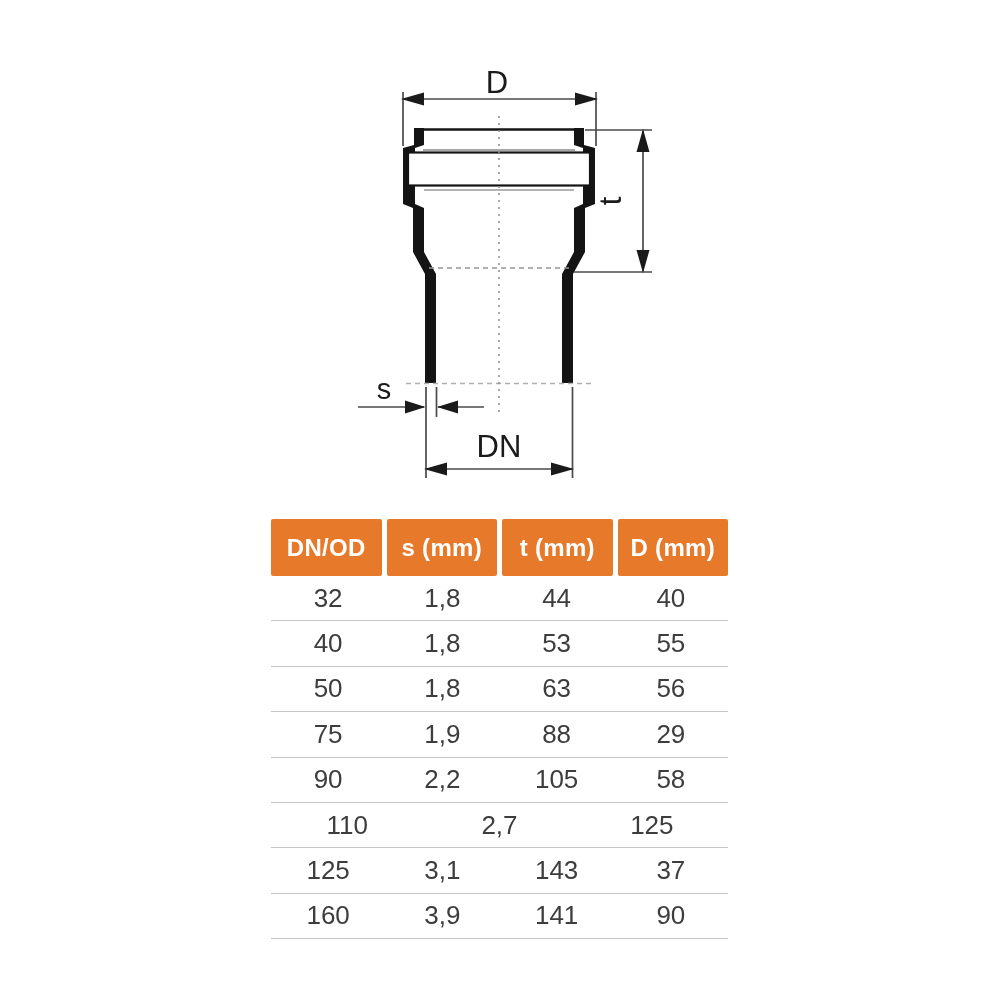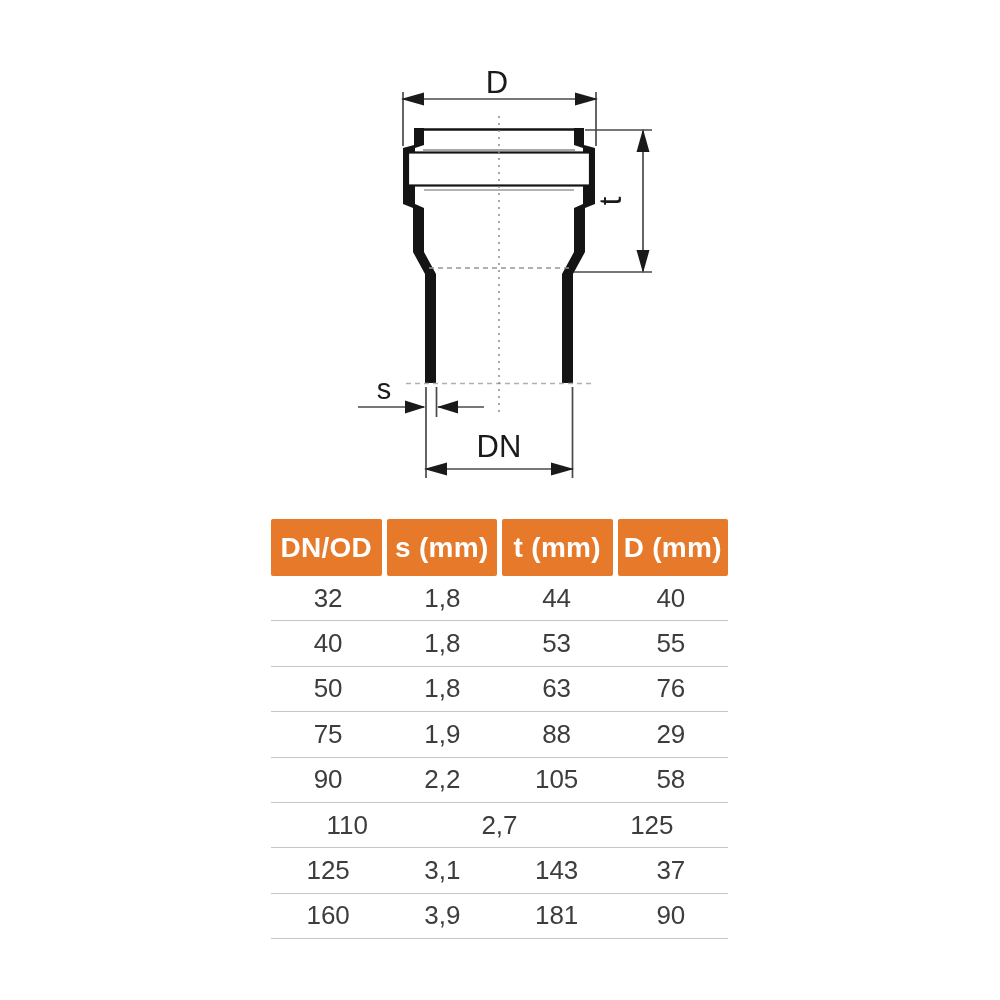--- a/index.html
+++ b/index.html
@@ -4,21 +4,21 @@
 <style>
   html,body { margin:0; padding:0; background:#ffffff; }
   .page {
     position:relative; width:1000px; height:1000px; background:#ffffff;
     font-family:"Liberation Sans", sans-serif; overflow:hidden;
   }
   .diagram-svg { position:absolute; left:0; top:0; width:1000px; height:1000px; }
   .spec-table { position:absolute; left:271px; top:519px; width:457px; }
   .thead { display:flex; gap:5px; height:57px; }
   .th {
-    flex:1; background:#E7792A; color:#ffffff; font-weight:bold; font-size:28px;
+    flex:1; background:#E7792A; color:#ffffff; font-weight:bold; font-size:24px;
     display:flex; align-items:center; justify-content:center; border-radius:2px;
     letter-spacing:0.3px;
   }
   .tbody { width:100%; }
   .trow { display:flex; height:44.4px; border-bottom:1.5px solid #c5c5c5; }
   .td {
     flex:1; display:flex; align-items:center; justify-content:center;
     font-size:26px; color:#3d3d3d;
   }
   svg text { font-family:"Liberation Sans", sans-serif; fill:#1a1a1a; }
@@ -95,21 +95,21 @@
       <div class="trow">
         <div class="td">40</div>
         <div class="td">1,8</div>
         <div class="td">53</div>
         <div class="td">55</div>
       </div>
       <div class="trow">
         <div class="td">50</div>
         <div class="td">1,8</div>
         <div class="td">63</div>
-        <div class="td">76</div>
+        <div class="td">56</div>
       </div>
       <div class="trow">
         <div class="td">75</div>
         <div class="td">1,9</div>
         <div class="td">88</div>
         <div class="td">29</div>
       </div>
       <div class="trow">
         <div class="td">90</div>
         <div class="td">2,2</div>
@@ -123,19 +123,19 @@
       </div>
       <div class="trow">
         <div class="td">125</div>
         <div class="td">3,1</div>
         <div class="td">143</div>
         <div class="td">37</div>
       </div>
       <div class="trow">
         <div class="td">160</div>
         <div class="td">3,9</div>
-        <div class="td">181</div>
+        <div class="td">141</div>
         <div class="td">90</div>
       </div>
     </div>
   </div>
 
 </div>
 
 </body></html>

